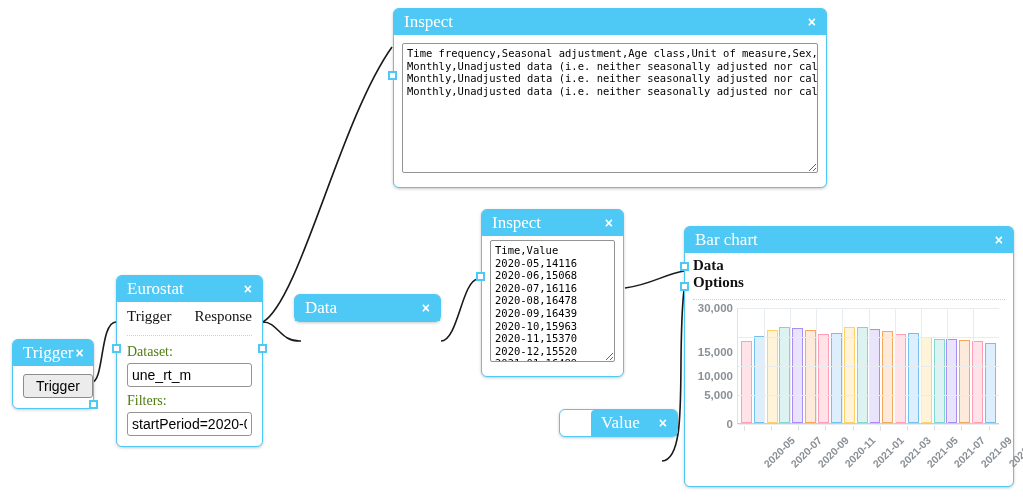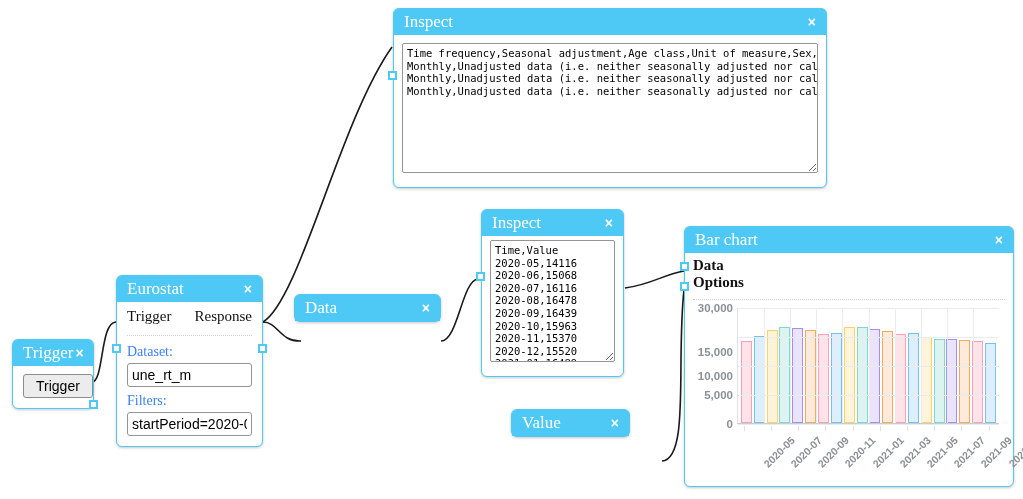--- a/index.html
+++ b/index.html
@@ -28,21 +28,21 @@
   .portrow .lbl{font-family:"Liberation Serif", serif;}
   .stack .portrow{justify-content:flex-start;}
 
   .port{
     position:absolute;width:9px;height:9px;background:#ffffff;border:2px solid #4ec8f4;
     box-sizing:border-box;z-index:20;
   }
 
   .divider{border-top:1px dotted #cfcfcf;margin:10px 0 8px 0;}
 
-  .flabel{font-size:14px;color:#3b82f6;margin:2px 0 3px 0;font-family:"Liberation Serif", serif;}
+  .flabel{font-size:14px;color:#4d7c0f;margin:2px 0 3px 0;font-family:"Liberation Serif", serif;}
   input.fld{
     width:100%;box-sizing:border-box;border:1px solid #949494;border-radius:3px;
     background:#fff;color:#000;font-family:"Liberation Sans", sans-serif;font-size:14px;
     padding:3px 4px;outline:none;
   }
   textarea.ta{
     width:100%;box-sizing:border-box;border:1px solid #949494;border-radius:2px;background:#fff;
     font-family:"DejaVu Sans Mono", monospace;font-size:10.5px;line-height:12.6px;color:#000;
     padding:3px 4px;resize:both;overflow:hidden;outline:none;white-space:pre;
   }
@@ -147,21 +147,21 @@
 2020-08,16478
 2020-09,16439
 2020-10,15963
 2020-11,15370
 2020-12,15520
 2021-01,16489
 2021-02,16574</textarea>
     </div>
   </div>
 
-  <div class="node" style="left:511px;top:409px;width:119px;">
+  <div class="node" style="left:559px;top:409px;width:119px;padding-left:31px;">
     <div class="titlebar">
       <span class="ttl">Value</span>
       <span class="close-x">×</span>
     </div>
   </div>
 
   <div class="node" style="left:684px;top:226px;width:330px;">
     <div class="titlebar">
       <span class="ttl">Bar chart</span>
       <span class="close-x">×</span>

